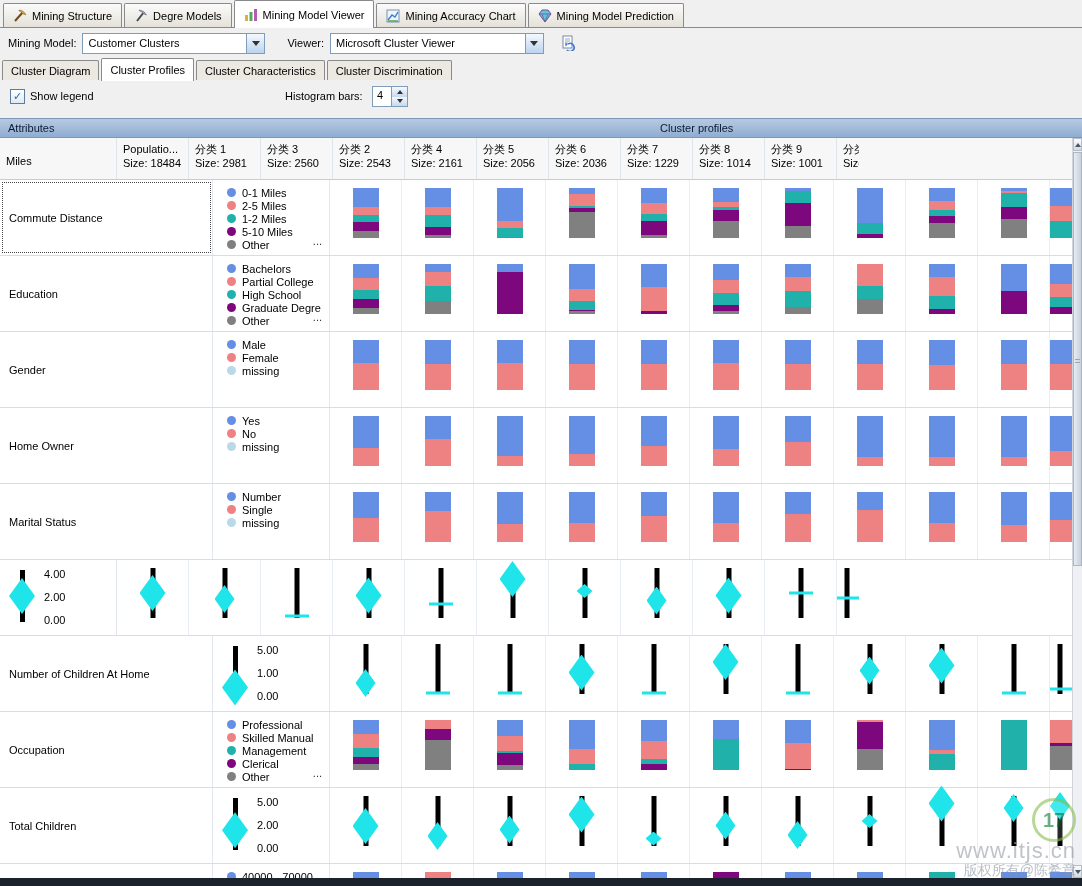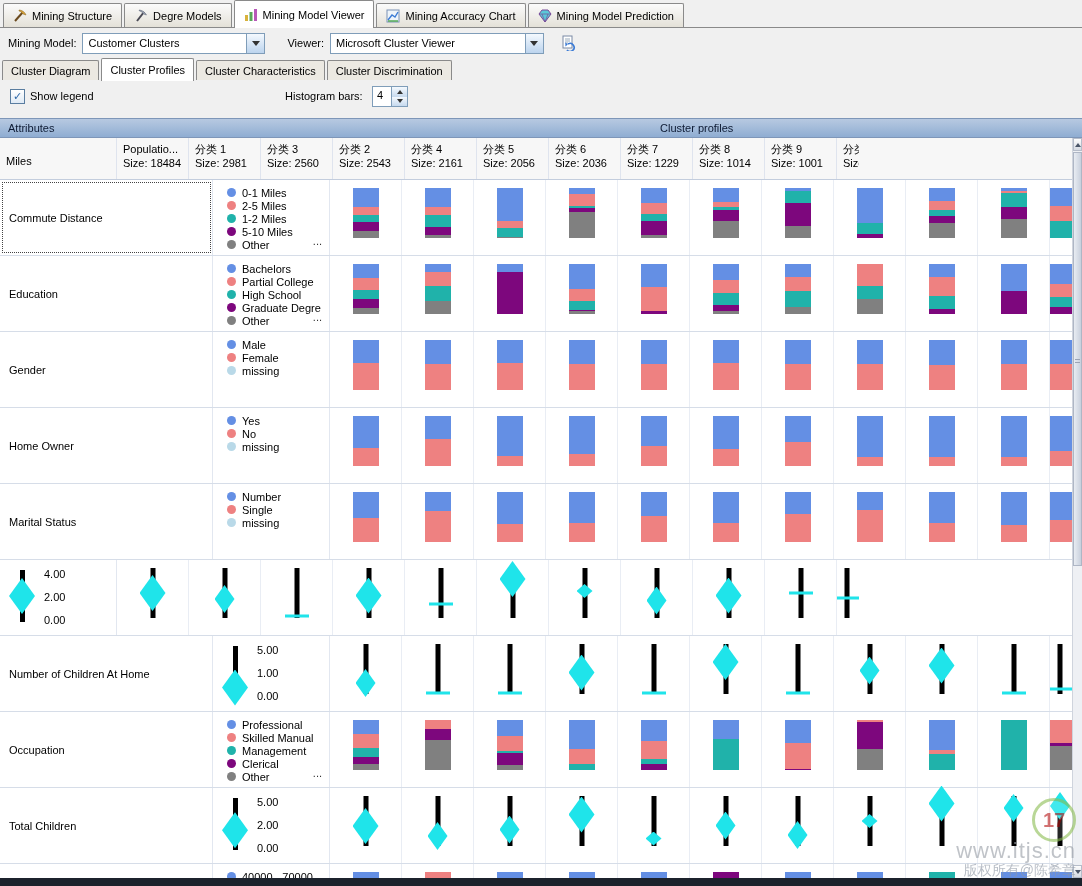--- a/index.html
+++ b/index.html
@@ -78,21 +78,21 @@
   .varrow{position:absolute;left:0;width:9px;height:13px;background:linear-gradient(#fdfdfd,#d4d9e2);border:1px solid #b5bcc9;box-sizing:border-box;
           display:flex;align-items:center;justify-content:center;}
   .vthumb{position:absolute;left:0;width:9px;background:linear-gradient(90deg,#e8ecf2,#c8d0dd);border:1px solid #aeb6c5;box-sizing:border-box;}
   .grip{position:absolute;left:1px;right:1px;top:50%;height:6px;background:repeating-linear-gradient(#9aa4b5 0 1px,transparent 1px 3px);}
   .tri-up-sb{width:0;height:0;border-left:3px solid transparent;border-right:3px solid transparent;border-bottom:4px solid #4a5568;}
   .tri-dn-sb{width:0;height:0;border-left:3px solid transparent;border-right:3px solid transparent;border-top:4px solid #4a5568;}
   
   .bottombar{position:absolute;top:878px;left:0;width:1082px;height:8px;background:#1c222c;}
   .watermark{position:absolute;right:6px;bottom:6px;width:280px;text-align:right;pointer-events:none;opacity:.62;}
   .wm-row1{display:flex;align-items:center;justify-content:flex-end;gap:4px;}
-  .wm-logo{width:38px;height:38px;border-radius:50%;border:3px solid #8fbf58;color:#b91c1c;font-size:20px;font-weight:bold;
+  .wm-logo{width:38px;height:38px;border-radius:50%;border:3px solid #8fbf58;color:#15803d;font-size:20px;font-weight:bold;
            display:flex;align-items:center;justify-content:center;background:rgba(255,255,255,.25);}
   .wm-title{font-size:34px;font-weight:bold;color:#8fbf58;-webkit-text-stroke:1px #7cae49;letter-spacing:2px;}
   .wm-url{font-size:22px;color:#9aa0a8;letter-spacing:1px;margin-top:-4px;}
   .wm-copy{font-size:14px;color:#8d96a4;margin-top:-2px;}
 </style>
 </head>
 <body>
 
 <div class="app">
 

